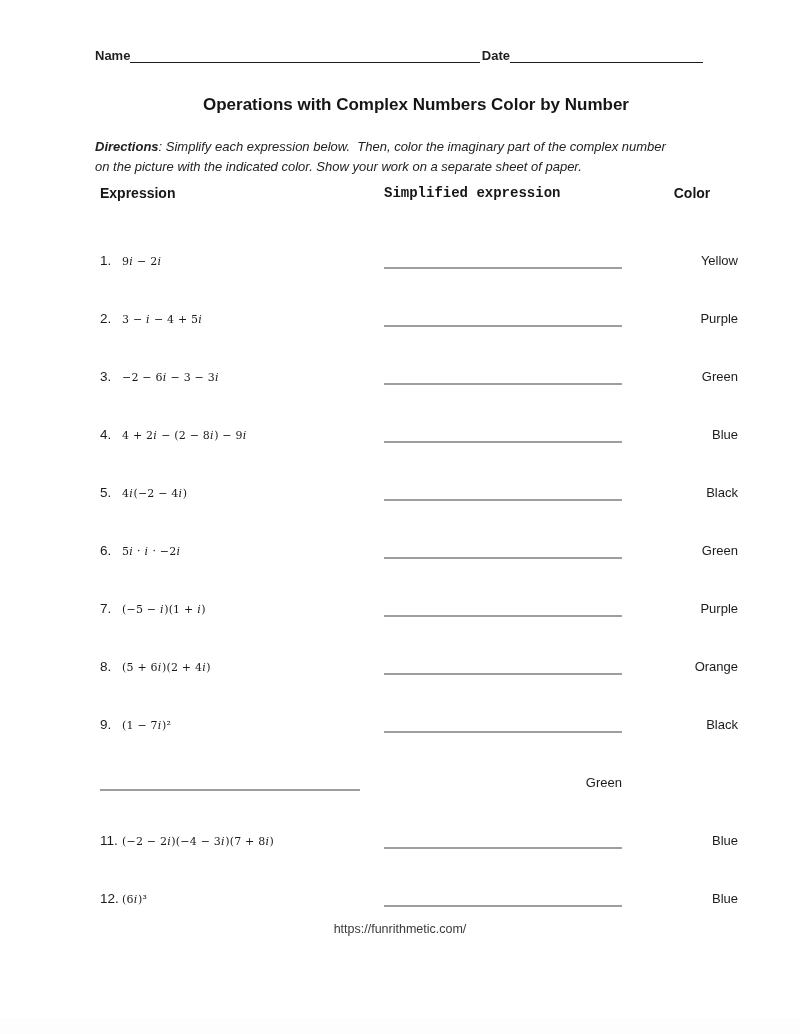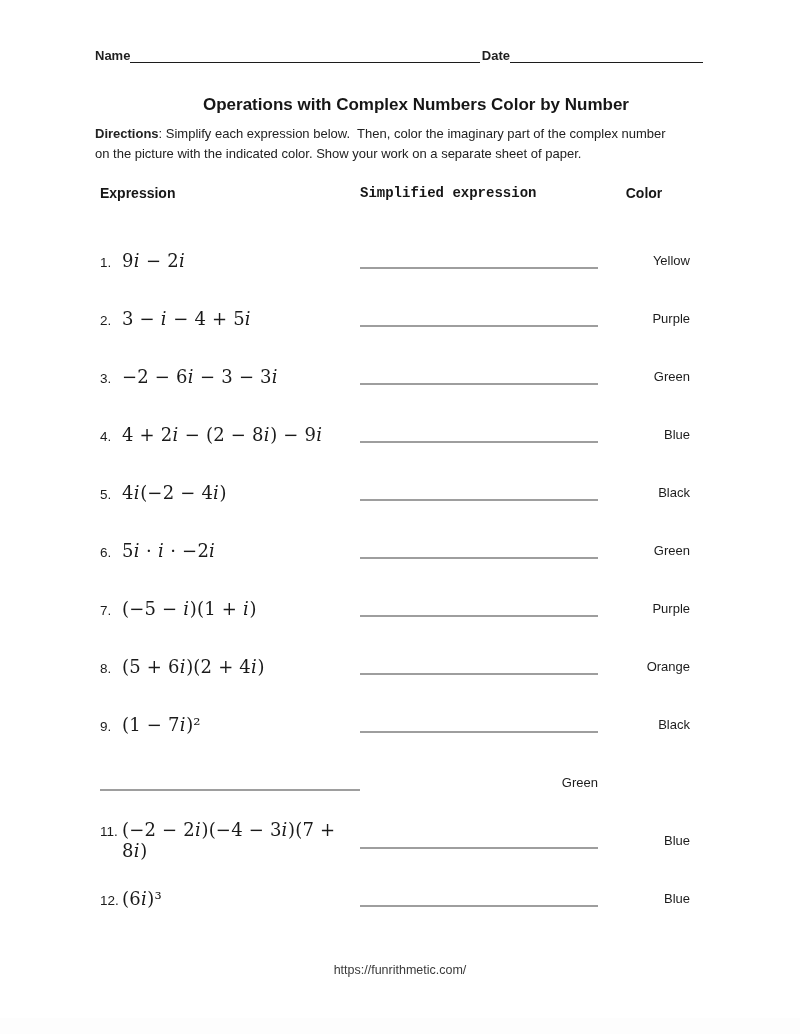--- a/index.html
+++ b/index.html
@@ -39,35 +39,37 @@
     line-height: 24px;
     color: #161616;
     padding-left: 16px;
   }
 
   
   .directions {
     position: absolute;
     top: 119px; left: 95px;
     width: 572px;
-    margin-top: 4px;
+    margin-top: 17px;
     font-size: 13px;
     line-height: 20px;
     padding-top: 1px;
     color: #222;
+    font-style: italic;
   }
   .directions .dir-label { font-weight: bold; }
   .directions .dir-text { white-space: pre-wrap; }
 
   
   .grid-row {
     display: grid;
     grid-template-columns: 260px 238px 92px;
     padding-left: 100px;
     align-items: center;
+    gap: 24px;
   }
   .table-headers {
     position: absolute;
     top: 185px; left: 0;
     width: 700px;
     font-size: 14px;
     font-weight: bold;
     color: #161616;
   }
   .th-simplified { text-align: left; font-family: Liberation Mono, monospace; }
@@ -80,42 +82,42 @@
     align-items: baseline;
     font-size: 13.5px;
   }
   .row-num {
     min-width: 22px;
     font-size: 13.5px;
     color: #1c1c1c;
   }
   .expr {
     font-family: "DejaVu Serif", serif;
-    font-size: 18px;
+    font-size: 11px;
     color: #1a1a1a;
     letter-spacing: 0.2px;
   }
   .expr i { font-style: italic; padding-right: 0.5px; }
   .blank-line {
     width: 100%;
     height: 0;
     border-bottom: 2px solid #9e9e9e;
     margin-top: 16px;
     align-self: center;
   }
   .color-cell {
     text-align: right;
     font-size: 13px;
     color: #1c1c1c;
   }
 
   
   .footer {
     position: absolute;
-    top: 963px; left: 0;
+    top: 922px; left: 0;
     width: 100%;
     text-align: center;
     font-size: 12.5px;
     color: #3a3a3a;
   }
 </style>
 </head>
 <body>
 
 <div class="page">

